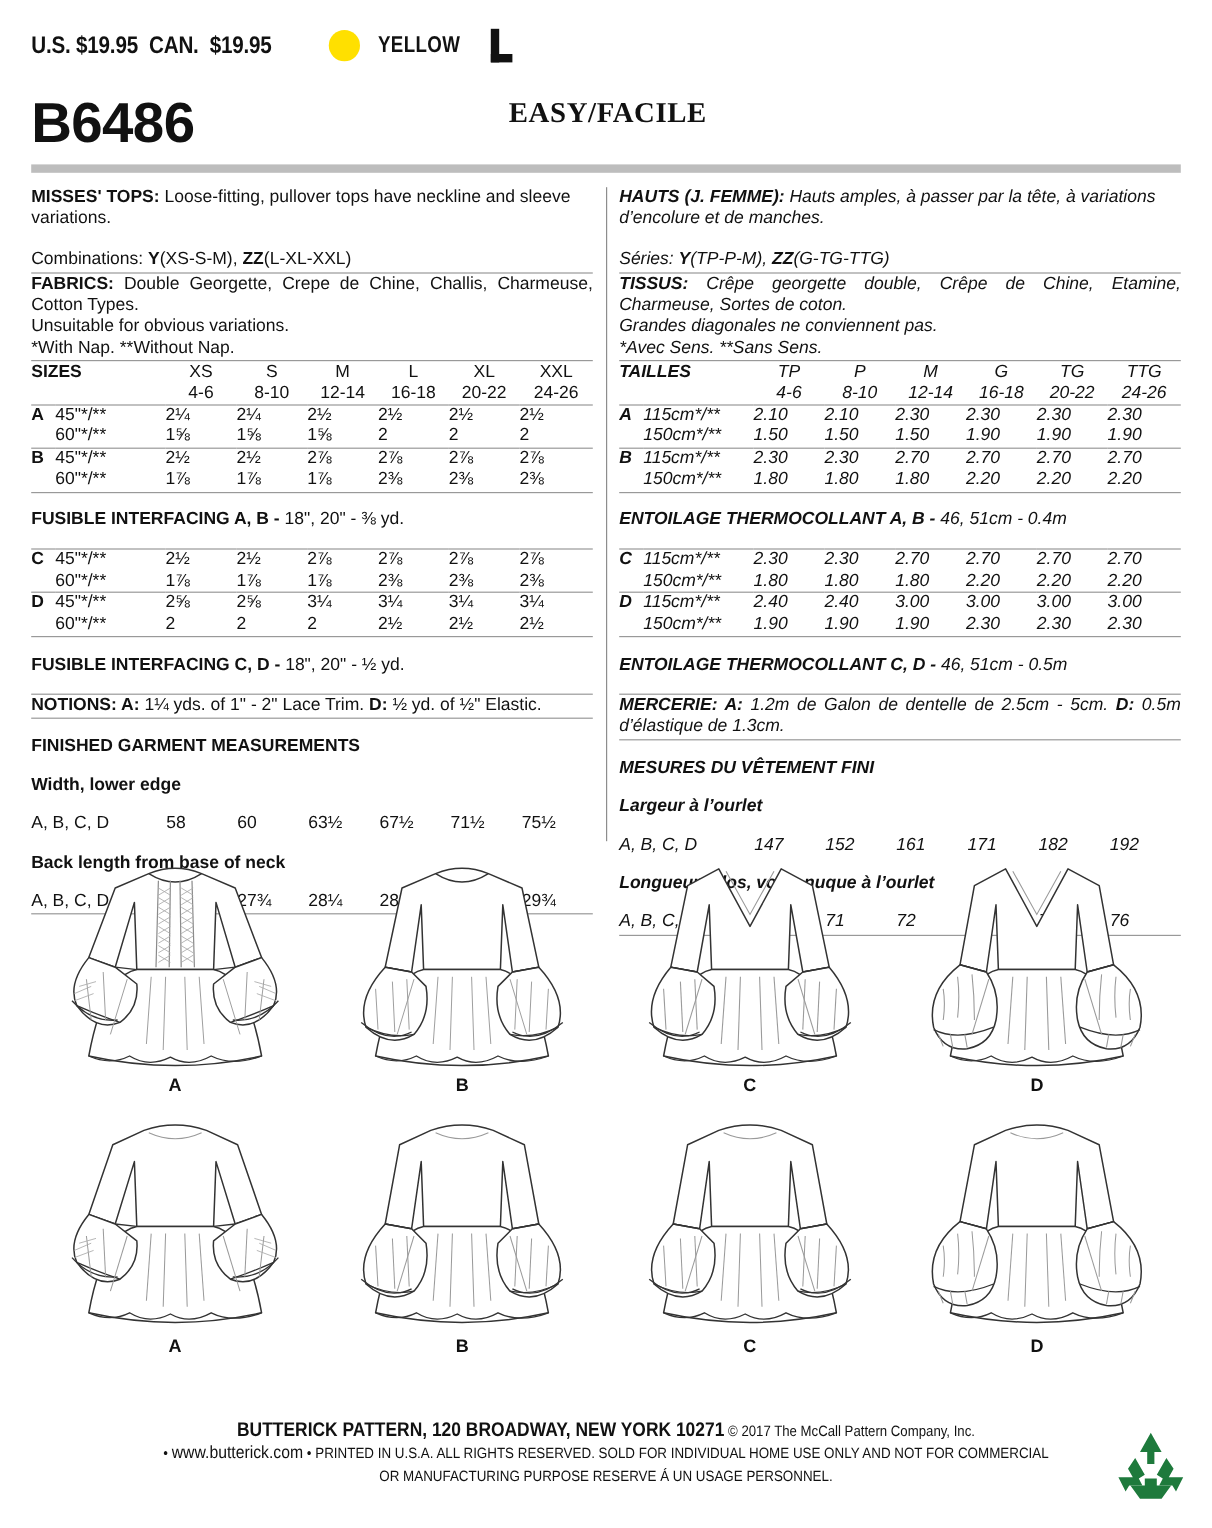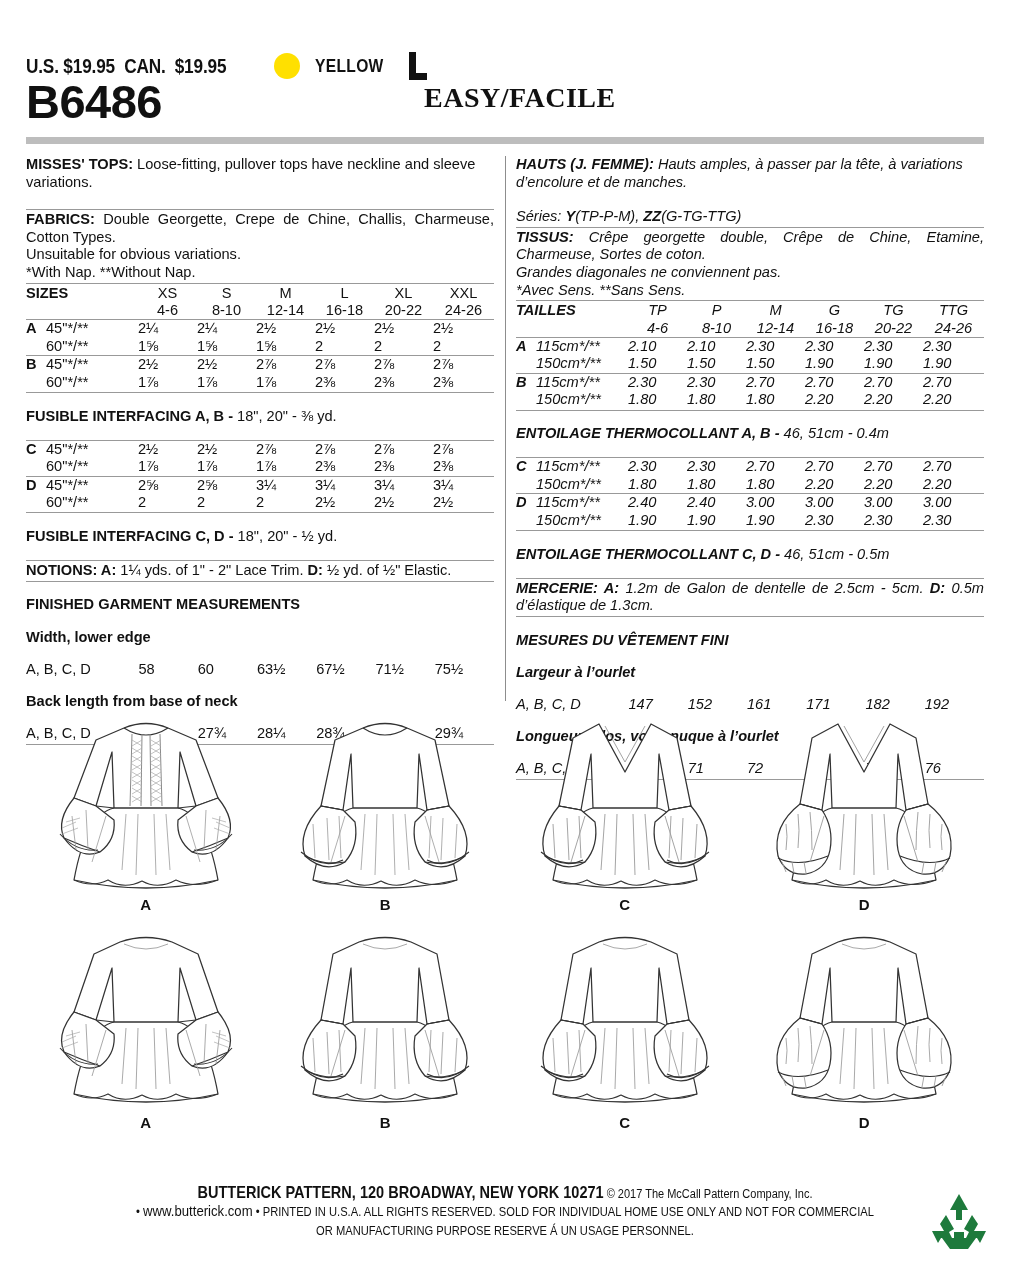--- a/index.html
+++ b/index.html
@@ -9,21 +9,21 @@
     background:#ffffff;
     font-family:"Liberation Sans", sans-serif;
     color:#111111;
     position:relative;
     overflow:hidden;
   }
 
   
   .topbar {
     position:absolute; left:26px; top:24px;
-    display:flex; align-items:center; gap:1px;margin-top:28px;
+    display:flex; align-items:center; gap:1px;
   }
   .price {
     font-weight:bold; font-size:20px; letter-spacing:-0.2px;
     font-family:"Liberation Sans Narrow","Liberation Sans",sans-serif;
     transform:scaleX(0.86); transform-origin:left center;
     white-space:pre;
   }
   .dot {
     width:26px; height:26px; border-radius:50%;
     background:#FFE000; margin-left:14px;
@@ -48,21 +48,21 @@
   
   .numrow { position:absolute; left:26px; top:78px; width:958px; height:48px; }
   .patnum {
     font-family:Liberation Sans, sans-serif;
     font-weight:bold; font-size:47px; line-height:47px;
     letter-spacing:-0.5px;
   }
   .easy {
     position:absolute; left:398px; top:4px;
     font-family:"Liberation Serif", serif;
-    font-weight:bold; font-size:28px; letter-spacing:0.5px;
+    font-weight:bold; font-size:24px; letter-spacing:0.5px;
   }
 
   
   .grayband {
     position:absolute; left:26px; top:137px;
     width:958px; height:7px; background:#BDBDBD;
   }
 
   
   .cols { position:absolute; left:26px; top:156px; width:958px; height:545px; }
@@ -148,20 +148,23 @@
 <div class="grayband"></div>
 
 <div class="cols">
   <div class="vdiv"></div>
 
   <div class="col left">
     <p class="p">
       <span class="b">MISSES' TOPS:</span><span> Loose-fitting, pullover tops have neckline and sleeve variations.</span>
     </p>
     <div class="gap"></div>
+    <p class="p">
+      <span>Combinations: </span><span class="b">Y</span><span>(XS-S-M), </span><span class="b">ZZ</span><span>(L-XL-XXL)</span>
+    </p>
     <div class="hr"></div>
     <p class="p just">
       <span class="b">FABRICS:</span><span> Double Georgette, Crepe de Chine, Challis, Charmeuse, Cotton Types.</span>
     </p>
     <p class="p">Unsuitable for obvious variations.</p>
     <p class="p">*With Nap. **Without Nap.</p>
     <div class="hr"></div>
 
     <table class="yard">
       <tbody>

